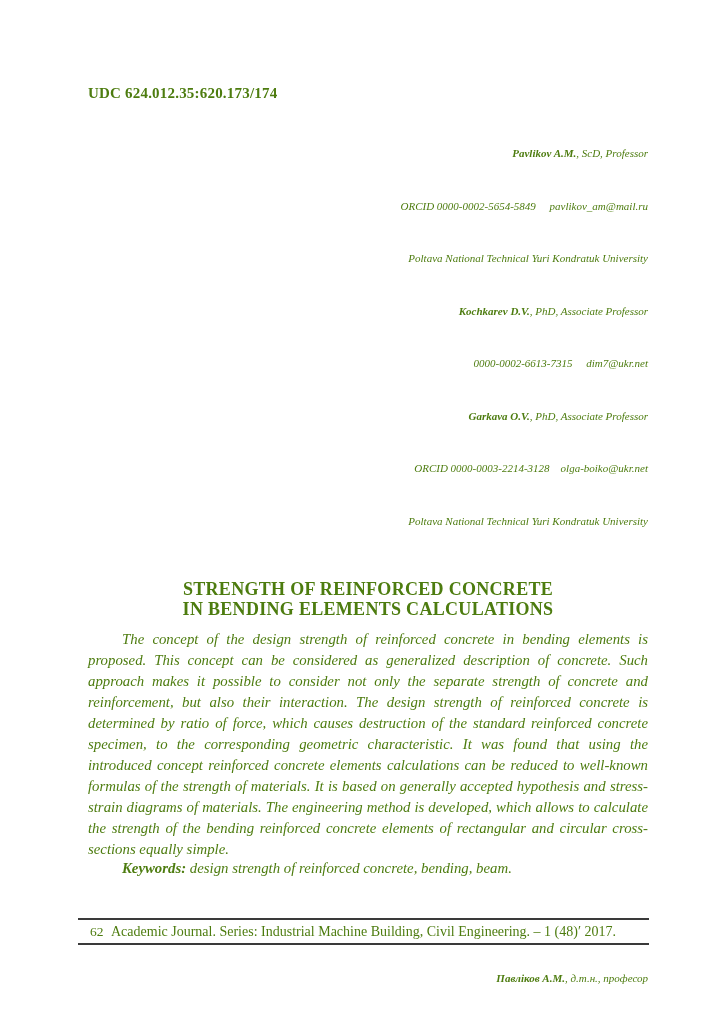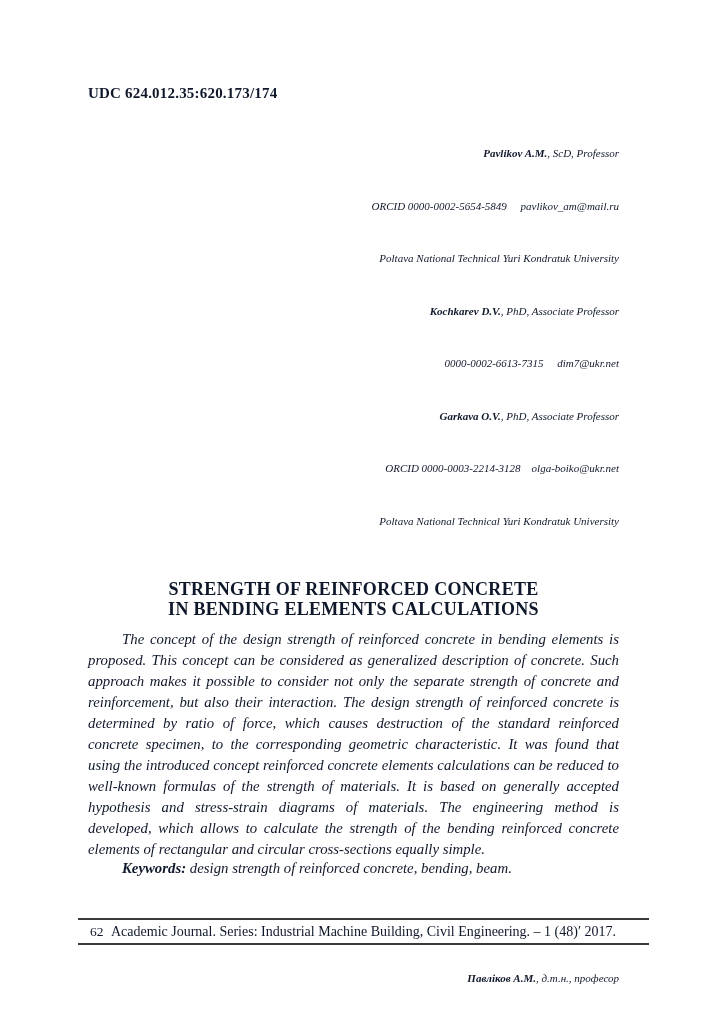--- a/index.html
+++ b/index.html
@@ -6,23 +6,23 @@
     margin: 0;
     padding: 0;
     background: #ffffff;
   }
   .page {
     position: relative;
     width: 724px;
     height: 1024px;
     box-sizing: border-box;
     background: #ffffff;
-    color: #0f172a;
+    color: #4d7c0f;
     font-family: "Liberation Serif", "DejaVu Serif", serif;
-    padding: 84px 105px 0 88px;
+    padding: 84px 76px 0 88px;
     overflow: hidden;
   }
   p { margin: 0; }
 
   .udc {
     font-weight: bold;
     font-size: 15px;
     letter-spacing: 0.2px;
     line-height: 18px;
   }

